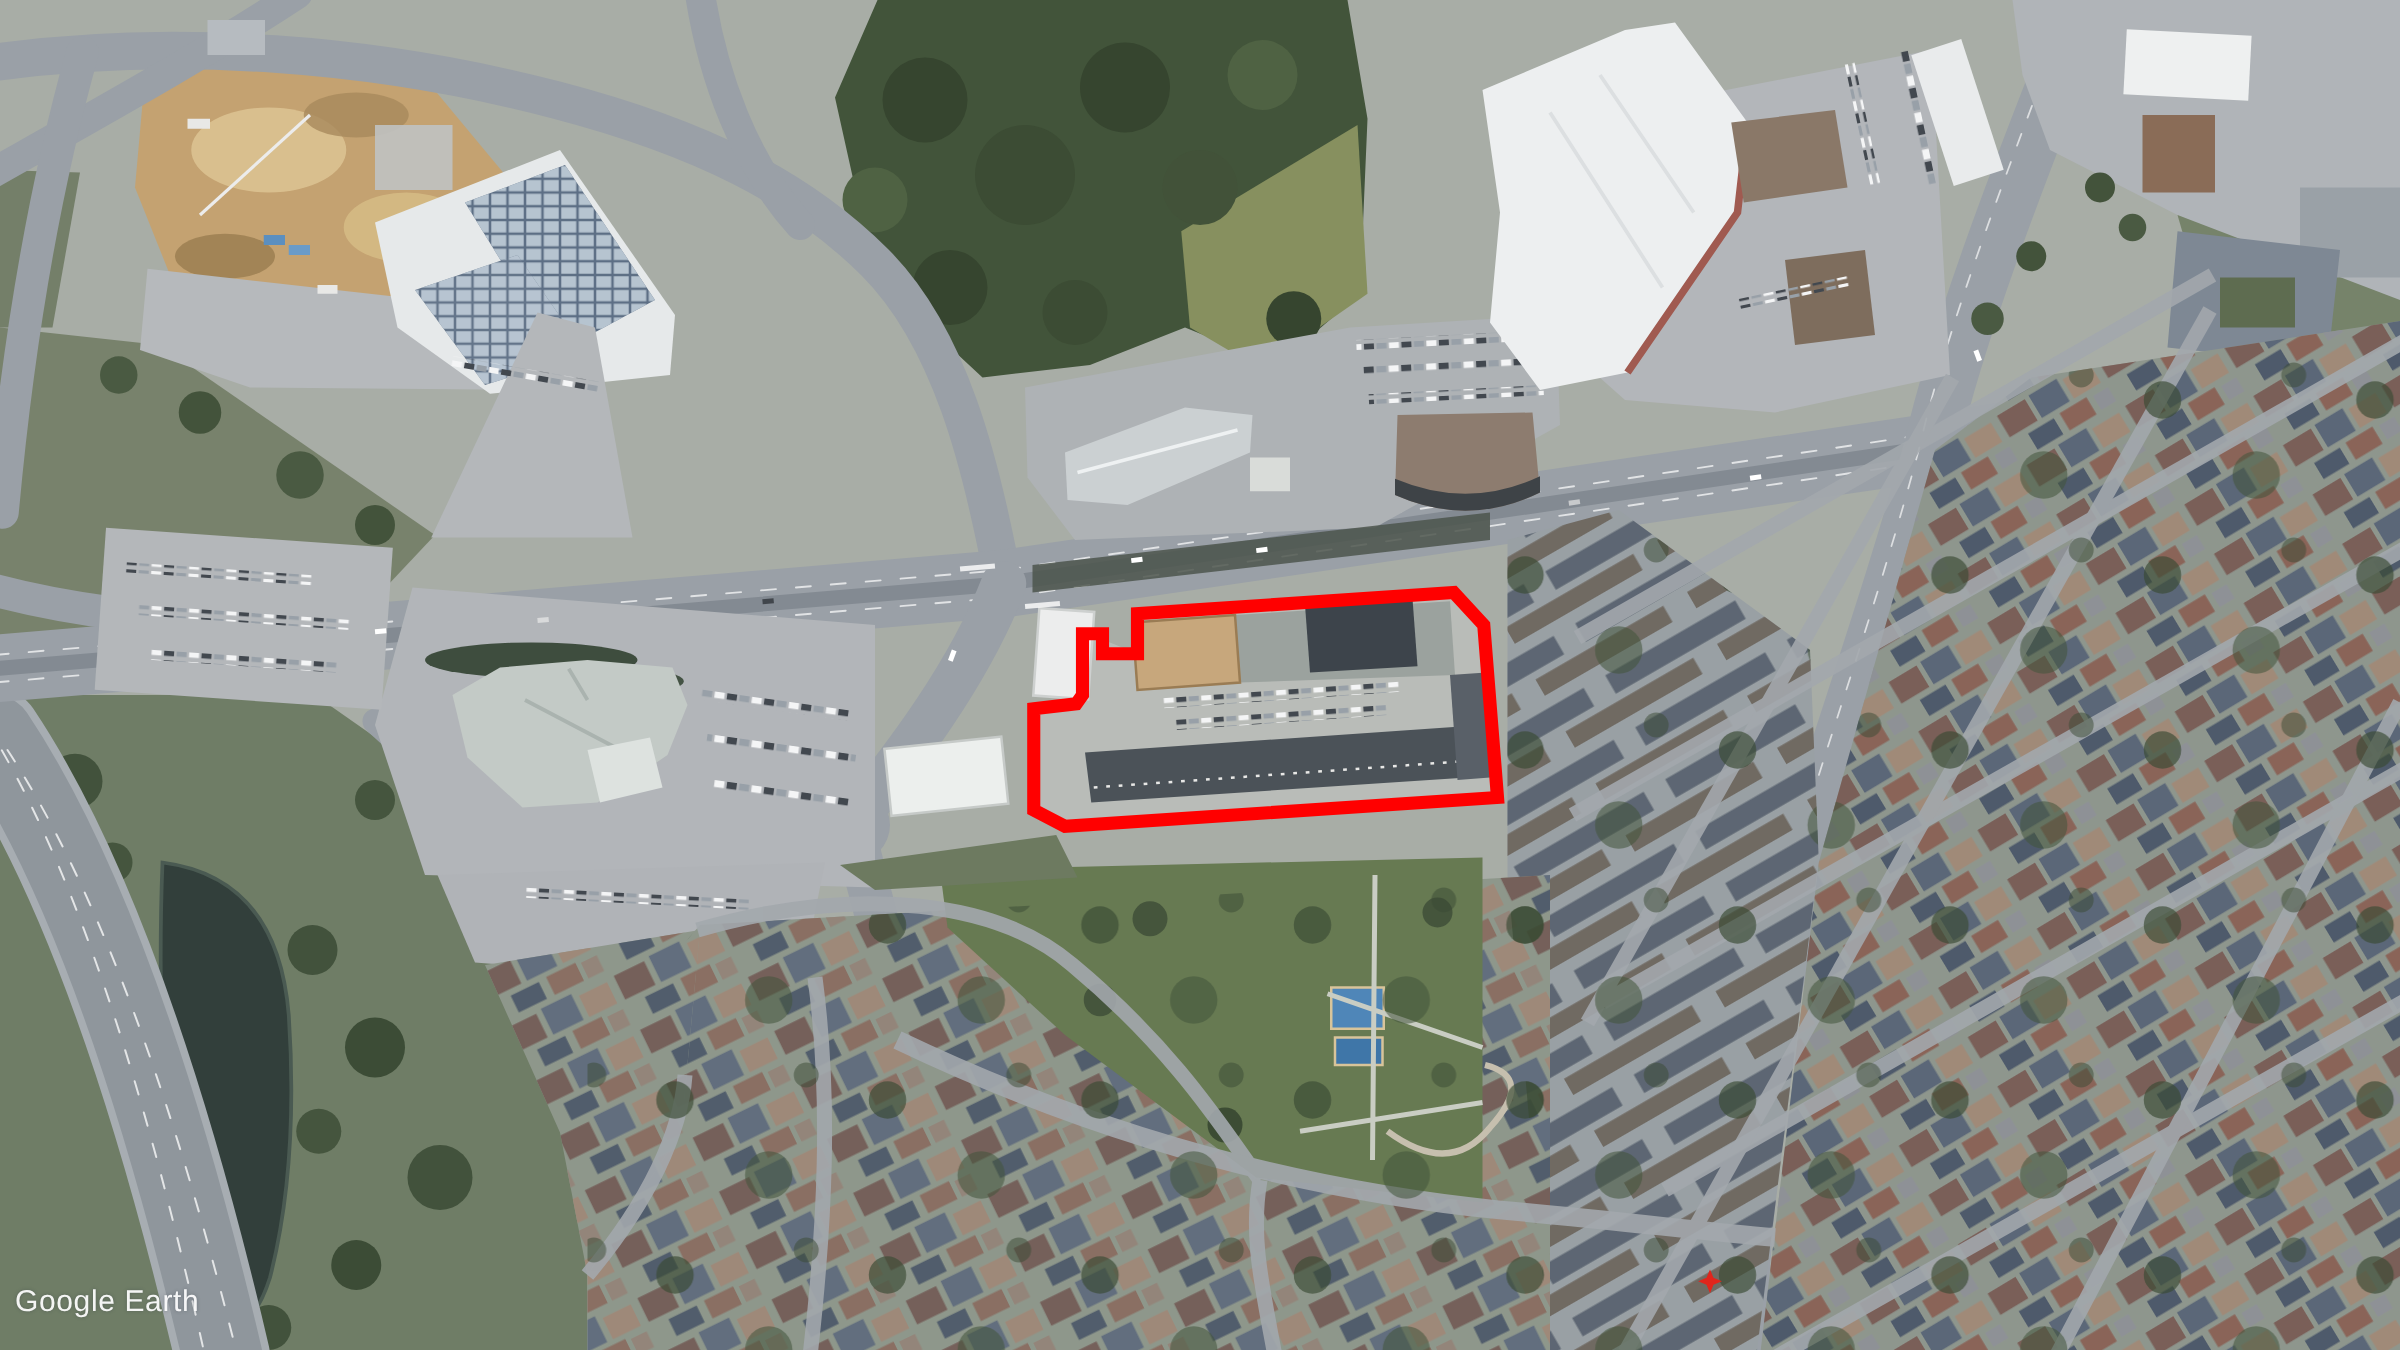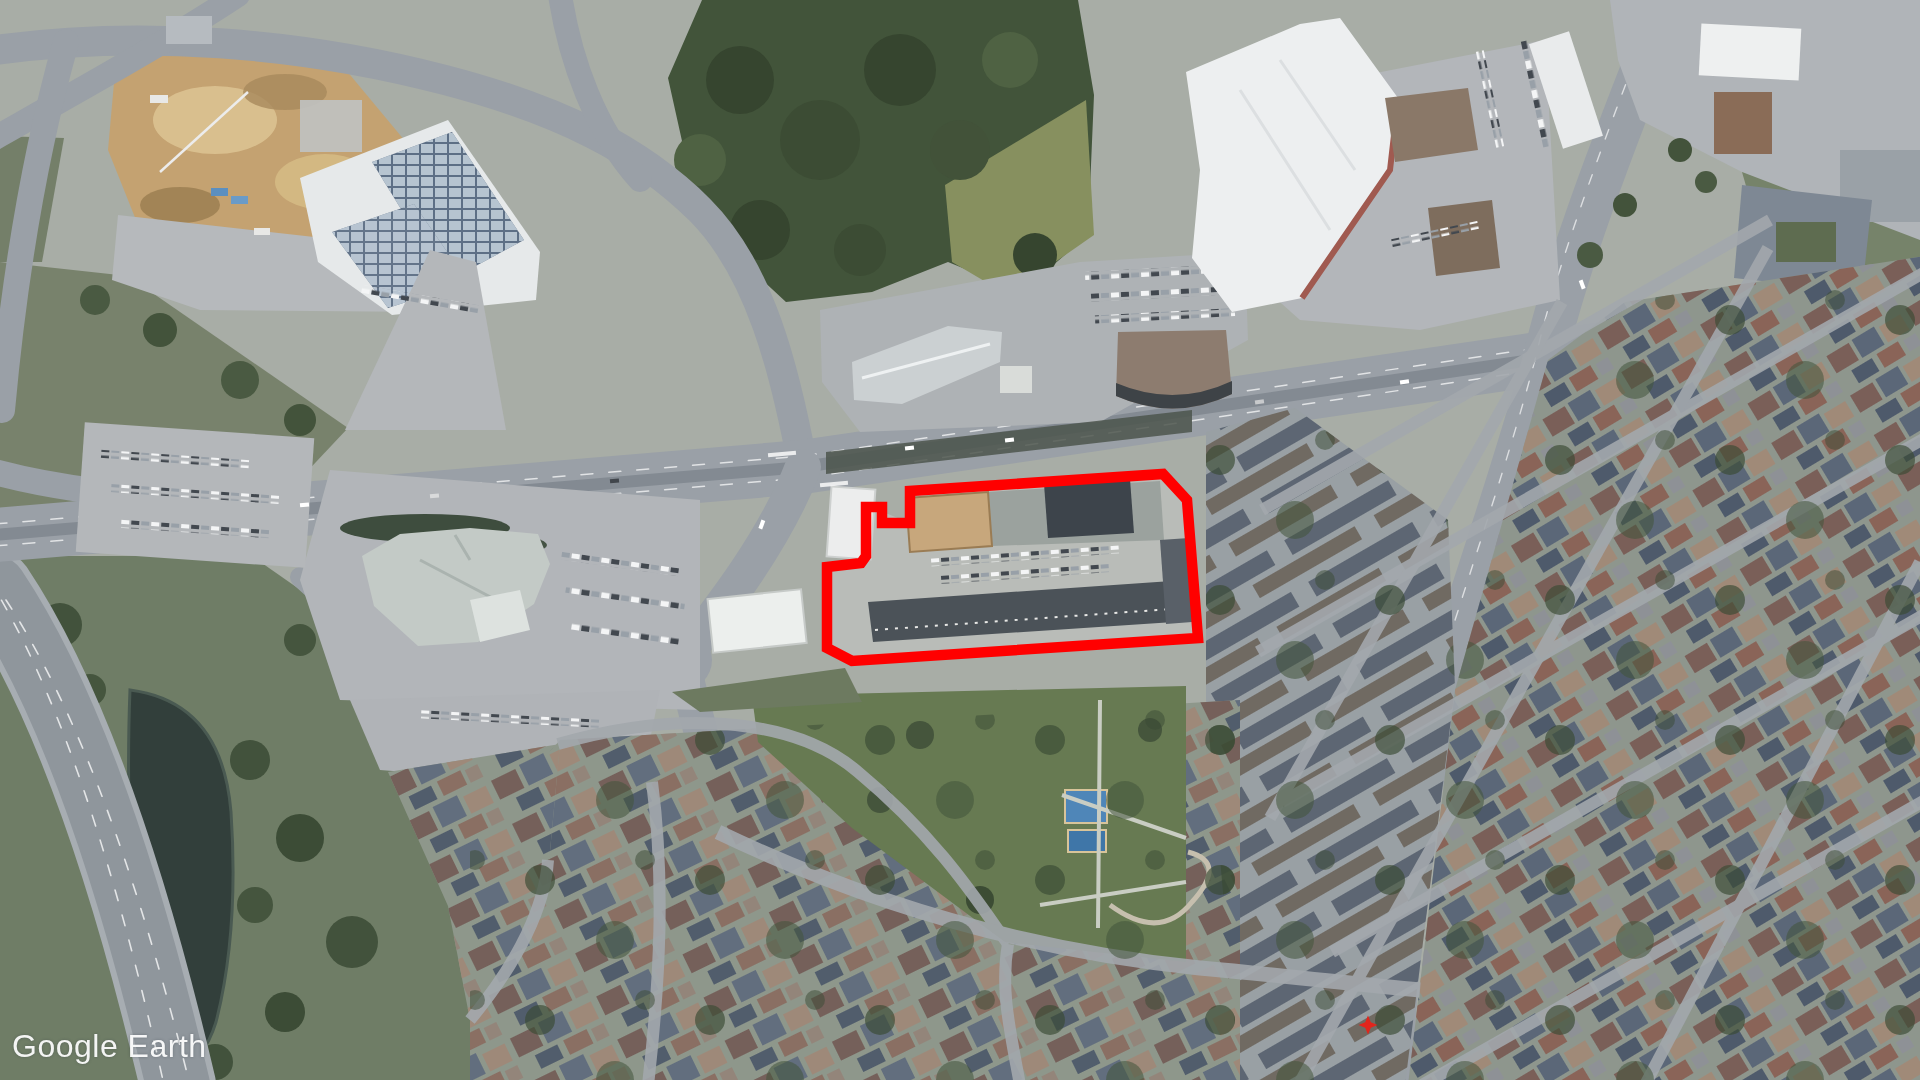--- a/index.html
+++ b/index.html
@@ -1,19 +1,19 @@
 <!DOCTYPE html>
 <html><head>
 <meta charset="utf-8">
 <style>
   html,body{margin:0;padding:0;background:#000;}
   #stage{position:relative;width:1920px;height:1080px;overflow:hidden;
          font-family:"Liberation Sans",sans-serif;}
   #stage svg{position:absolute;left:0;top:0;display:block;}
-  .watermark{position:absolute;left:12px;top:1028px;font-size:32px;letter-spacing:.5px;
+  .watermark{position:absolute;left:12px;top:1028px;font-size:24px;letter-spacing:.5px;
              color:rgba(255,255,255,.93);text-shadow:0 0 3px rgba(40,50,60,.35);
              font-weight:400;user-select:none;}
 </style>
 </head>
 <body>
 
 <div id="stage">
 <svg width="1920" height="1080" viewBox="0 0 1920 1080">
   <defs>
     <pattern id="housesA" width="96" height="48" patternUnits="userSpaceOnUse" patternTransform="rotate(-26)">

